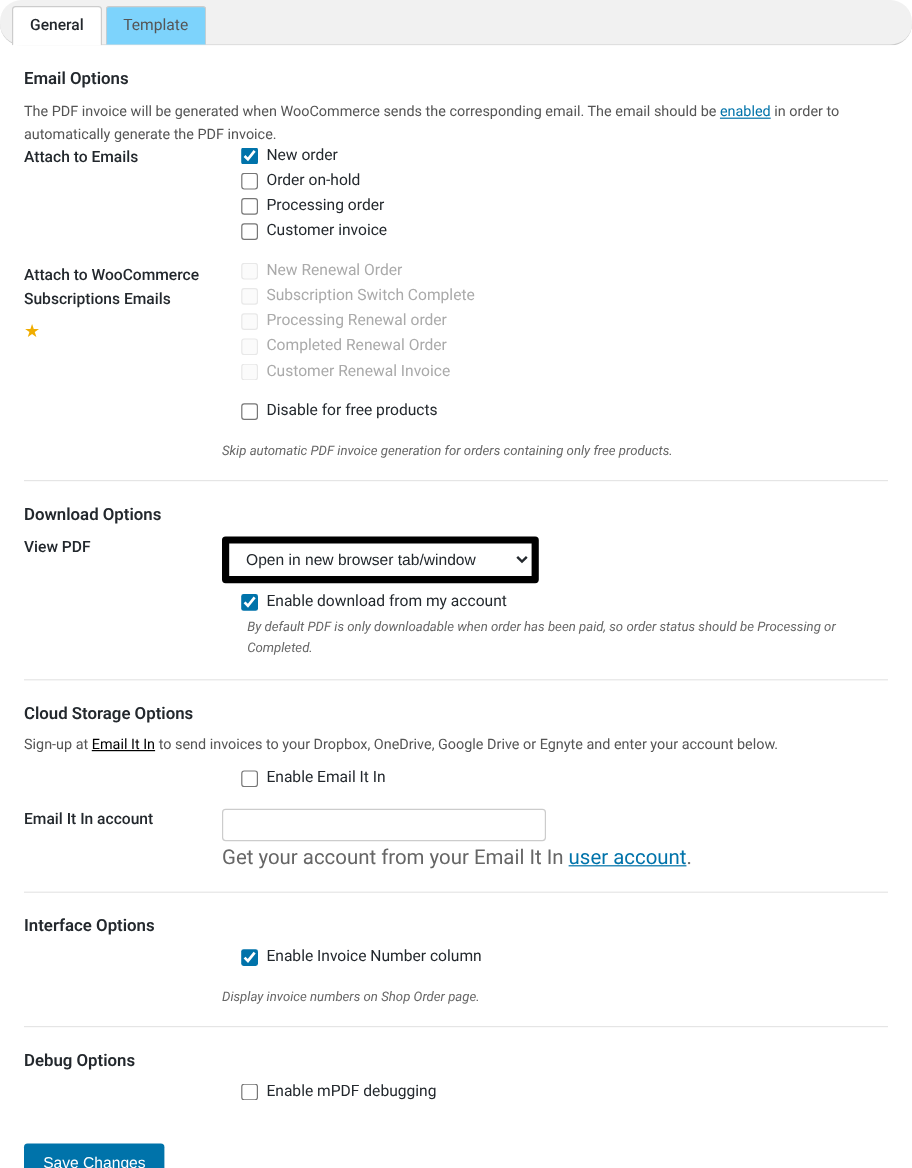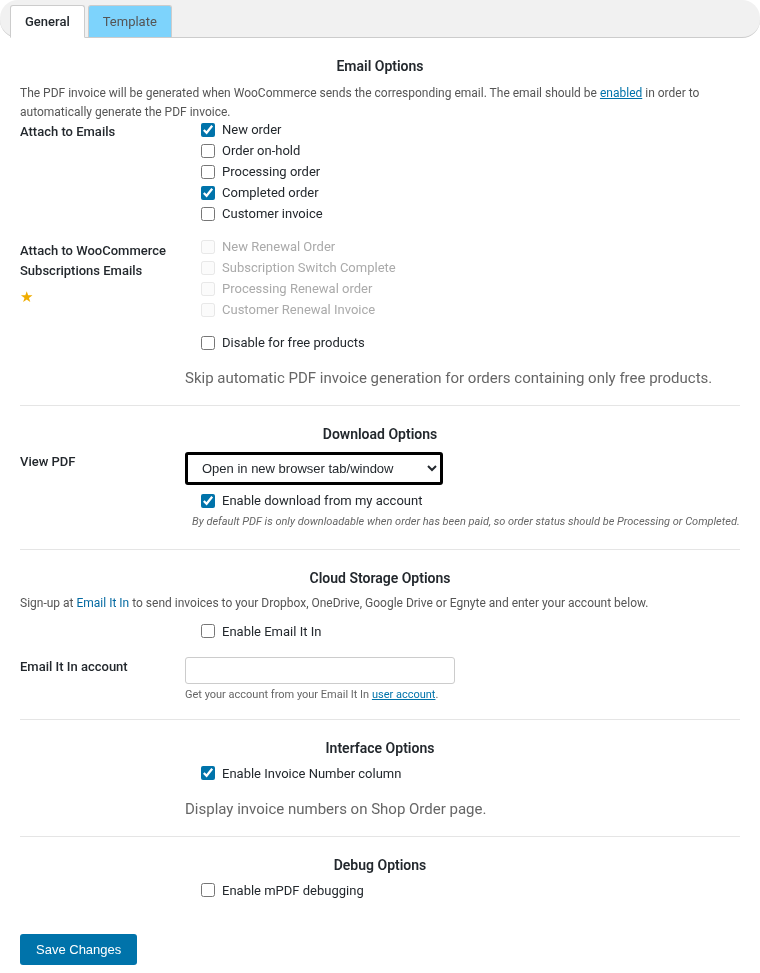--- a/index.html
+++ b/index.html
@@ -45,21 +45,20 @@
     .content {
       padding: 20px 20px 20px 20px;
       background: #fff;
     }
     .section-title {
       font-size: 14px;
       font-weight: 600;
       color: #23282d;
       margin-bottom: 10px;
       margin-top: 20px;
-      text-align: center;
     }
     .section-title:first-child {
       margin-top: 0;
     }
     .info-text {
       color: #555;
       font-size: 12px;
       margin-bottom: 0;
       line-height: 1.6;
     }
@@ -100,22 +99,23 @@
       color: #23282d;
       cursor: pointer;
     }
     .checkbox-row.disabled label {
       color: #aaa;
     }
     .checkbox-row.disabled input {
       opacity: 0.5;
     }
     .sub-text {
-      font-size: 15px;
+      font-size: 11px;
       color: #666;
+      font-style: italic;
       margin-top: 19px;
       margin-left: 0;
     }
     .woo-subscriptions-label {
       display: flex;
       align-items: flex-start;
       gap: 6px;
       flex-wrap: wrap;
       line-height: 1.5;
     }
@@ -123,21 +123,21 @@
       color: #f0ad00;
       font-size: 15px;
     }
     .divider {
       border: none;
       border-top: 1px solid #e5e5e5;
       margin: 18px 0;
     }
     .select-input {
       padding: 5px 30px 5px 10px;
-      border: 3px solid #000000;
+      border: 6px solid #000000;
       border-radius: 3px;
       background: #fff;
       font-size: 13px;
       color: #23282d;
       min-width: 240px;
       appearance: auto;
     }
     .text-input {
       padding: 5px 10px;
       border: 1px solid #ccc;
@@ -146,24 +146,25 @@
       font-size: 13px;
       color: #23282d;
       width: 270px;
     }
     .cloud-info {
       font-size: 12px;
       color: #555;
       margin-bottom: 14px;
     }
     .cloud-info a {
-      color: #0369a1;
+      color: #000000;
+      text-decoration: underline;
     }
     .account-help {
-      font-size: 11px;
+      font-size: 17px;
       color: #666;
       margin-top: 4px;
     }
     .account-help a {
       color: #0073aa;
       text-decoration: underline;
     }
     .save-btn {
       background: #0073aa;
       color: #fff;
@@ -176,21 +177,21 @@
       margin-top: 10px;
     }
     .enable-download-block {
       margin-top: 8px;
     }
     .enable-download-sub {
       font-size: 11px;
       color: #666;
       font-style: italic;
       margin-top: 3px;
-      margin-left: 7px;
+      margin-left: 21px;
       line-height: 1.5;
     }
   </style>
 </head>
 <body>
 
 <div class="page-wrapper">
   <div class="tabs-bar">
     <div class="tab active">General</div>
     <div class="tab">Template</div>
@@ -212,24 +213,20 @@
         </div>
         <div class="checkbox-row">
           <input type="checkbox" id="order_on_hold" style="">
           <label for="order_on_hold">Order on-hold</label>
         </div>
         <div class="checkbox-row">
           <input type="checkbox" id="processing_order" style="">
           <label for="processing_order">Processing order</label>
         </div>
         <div class="checkbox-row">
-          <input type="checkbox" id="completed_order" checked="" style="">
-          <label for="completed_order">Completed order</label>
-        </div>
-        <div class="checkbox-row">
           <input type="checkbox" id="customer_invoice" style="">
           <label for="customer_invoice">Customer invoice</label>
         </div>
       </div>
     </div>
 
     <div class="form-row">
       <div class="form-label">
         <div class="woo-subscriptions-label">
           <span>Attach to WooCommerce Subscriptions Emails</span>
@@ -241,20 +238,24 @@
           <input type="checkbox" id="new_renewal_order" disabled="" style="">
           <label for="new_renewal_order">New Renewal Order</label>
         </div>
         <div class="checkbox-row disabled">
           <input type="checkbox" id="subscription_switch_complete" disabled="" style="">
           <label for="subscription_switch_complete">Subscription Switch Complete</label>
         </div>
         <div class="checkbox-row disabled">
           <input type="checkbox" id="processing_renewal_order" disabled="" style="">
           <label for="processing_renewal_order">Processing Renewal order</label>
+        </div>
+        <div class="checkbox-row disabled">
+          <input type="checkbox" id="completed_renewal_order" disabled="" style="">
+          <label for="completed_renewal_order">Completed Renewal Order</label>
         </div>
         <div class="checkbox-row disabled">
           <input type="checkbox" id="customer_renewal_invoice" disabled="" style="">
           <label for="customer_renewal_invoice">Customer Renewal Invoice</label>
         </div>
       </div>
     </div>
 
     <div class="form-row">
       <div class="form-label"></div>

